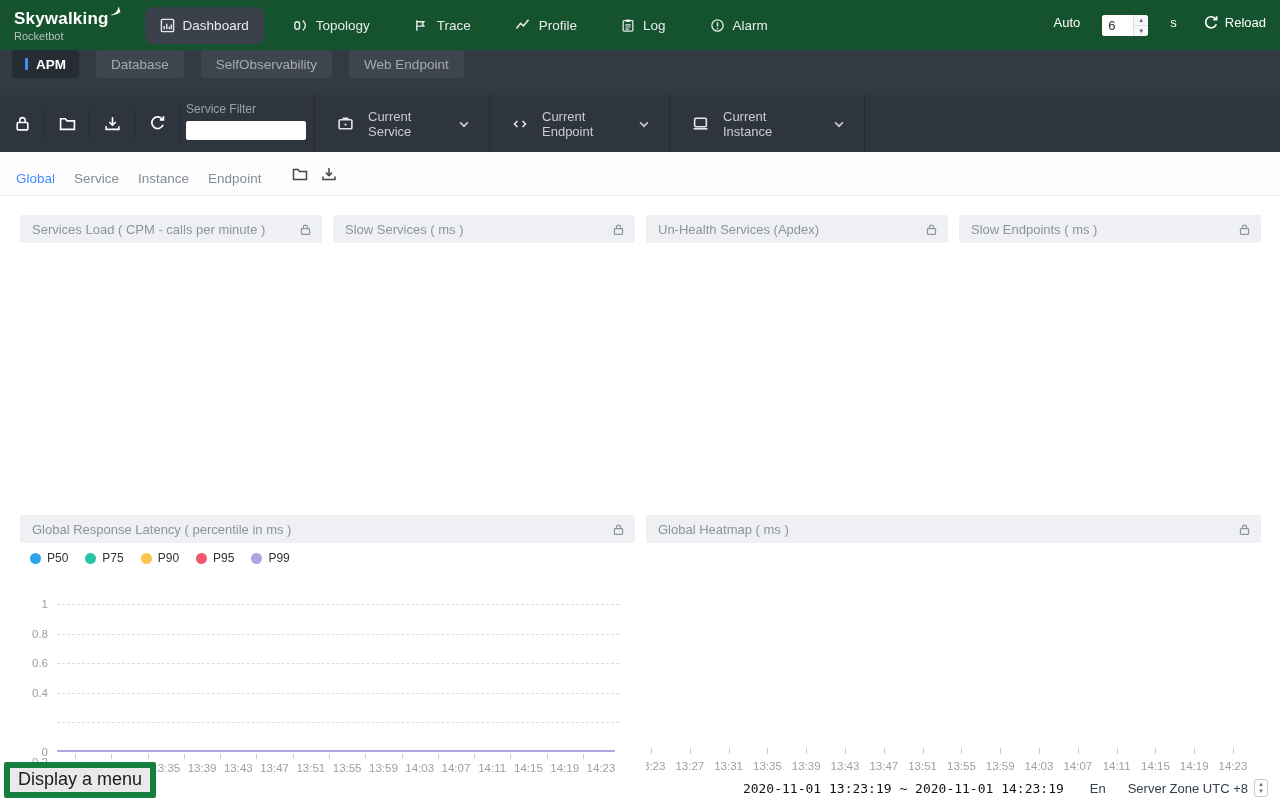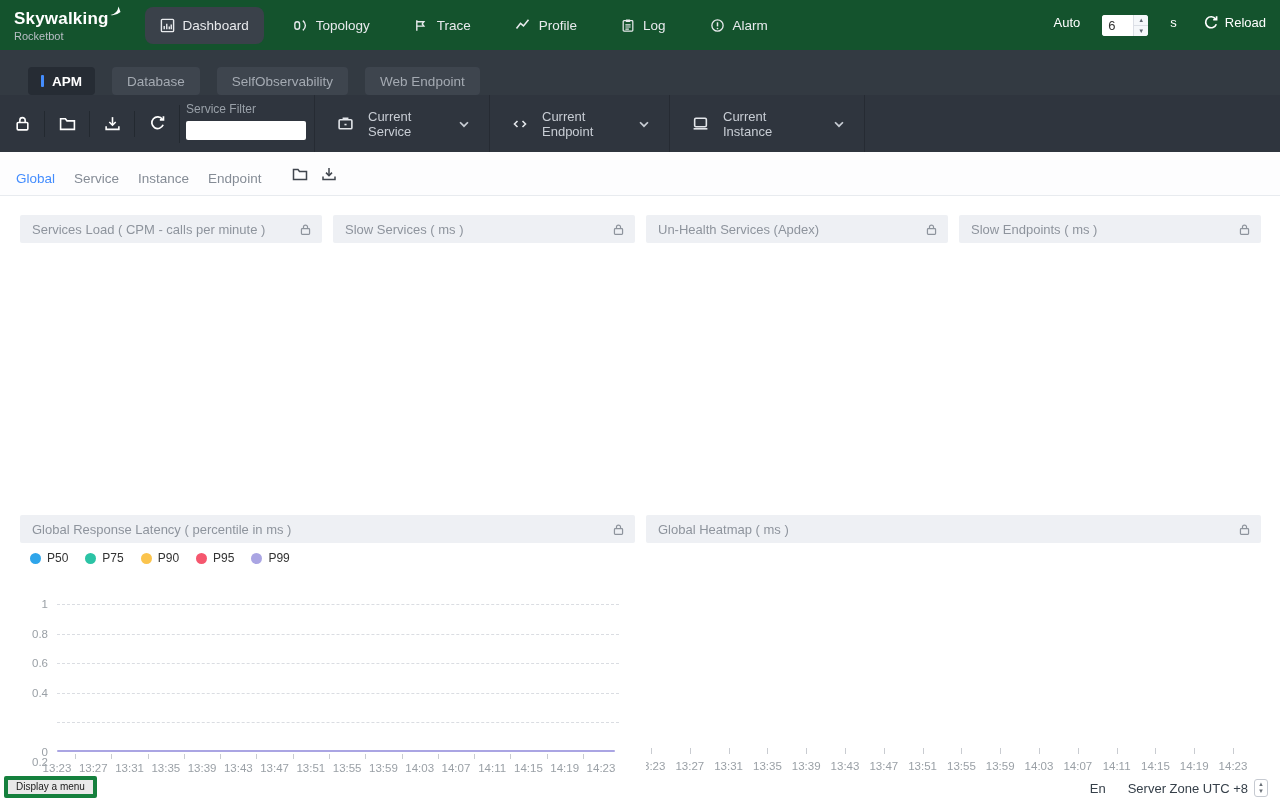--- a/index.html
+++ b/index.html
@@ -22,21 +22,21 @@
   .num-input { width:46px; height:21px; background:#fff; border-radius:3px; display:flex; overflow:hidden; }
   .num-input .val { flex:1; border:none; outline:none; font-size:13px; padding-left:6px; width:24px;
     font-family:"Liberation Sans",sans-serif; color:#333; }
   .spin { width:15px; border-left:1px solid #dcdfe6; display:flex; flex-direction:column; }
   .spin span { flex:1; display:flex; align-items:center; justify-content:center; background:#f5f7fa;
     font-size:6px; color:#5f6671; cursor:pointer; line-height:1; }
   .spin span:first-child { border-bottom:1px solid #dcdfe6; }
   .reload-wrap { display:flex; align-items:center; gap:6px; cursor:pointer; margin-left:4px; }
 
   
-  .groupbar { height:45px; background:#333a42; display:flex; align-items:flex-end; padding:0 28px; gap:17px; }
+  .groupbar { height:45px; background:#333a42; display:flex; align-items:flex-start; padding:0 12px; gap:17px; }
   .group-chip { height:28px; display:flex; align-items:center; padding:0 15px; border-radius:4px;
     background:#3e454e; color:#a4aab2; font-size:13.5px; cursor:pointer; white-space:nowrap; }
   .group-chip.active { background:#262c34; color:#fff; font-weight:bold; padding:0 13px; }
   .chip-accent { width:3px; height:12px; border-radius:1px; background:#448dfe; margin-right:8px; }
 
   
   .toolbar { height:57px; background:#2f353e; display:flex; align-items:stretch; }
   .tool-icons { display:flex; align-items:center; }
   .tool-btn { width:44px; height:100%; display:flex; align-items:center; justify-content:center;
     color:#fff; cursor:pointer; }
@@ -89,22 +89,22 @@
   .x-tick { position:absolute; top:150px; width:1px; height:5px; background:#c9ccd1; }
   .zero-line { position:absolute; left:0; right:-2px; top:146px; height:2px; border-radius:1px; }
 
   
   .hm-axis { position:absolute; left:5px; top:233px; width:582px; height:30px; }
   .hm-axis .x-tick { top:0; height:6px; }
   .hm-axis .x-label { top:12px; }
 
   
   .footer { position:absolute; left:0; bottom:0; width:1280px; height:24px; background:#fff; }
-  .status-chip { position:absolute; left:4px; bottom:2px; background:#e9e9e9; border:4px solid #15803d;
-    border-radius:2px; font-size:10px; color:#1a1a1a; padding:1px 8px 2px; }
+  .status-chip { position:absolute; left:4px; bottom:2px; background:#e9e9e9; border:6px solid #15803d;
+    border-radius:2px; font-size:18px; color:#1a1a1a; padding:1px 8px 2px; }
   .footer-right { position:absolute; right:12px; bottom:3px; display:flex; align-items:center; }
   .time-range { font-family:"DejaVu Sans Mono", monospace; font-size:13px; color:#141414; cursor:pointer; }
   .lang { font-size:13px; color:#36404a; margin:0 22px 0 26px; cursor:pointer; }
   .zone { font-size:13px; color:#36404a; cursor:pointer; }
   .mini-spin { width:14px; height:18px; border:1px solid #c6cad1; border-radius:3px; margin-left:6px;
     display:flex; flex-direction:column; align-items:center; justify-content:center; cursor:pointer;
     font-size:6px; color:#6a7077; line-height:1.1; background:#fff; }
 </style>
 </head>
 <body>
@@ -493,20 +493,21 @@
           <div class="x-tick" style="left: 582px;"></div>
           <div class="x-label" style="left: 582px;">14:23</div>
         </div>
     </div>
   </div>
 </div>
 
 <div class="footer">
   <span class="status-chip">Display a menu</span>
   <span class="footer-right">
+    <span class="time-range">2020-11-01 13:23:19 ~ 2020-11-01 14:23:19</span>
     <span class="lang">En</span>
     <span class="zone">Server Zone UTC +8</span>
     <span class="mini-spin">
         <span>▲</span>
         <span>▼</span>
       </span>
   </span>
 </div>
 
 </body></html>

